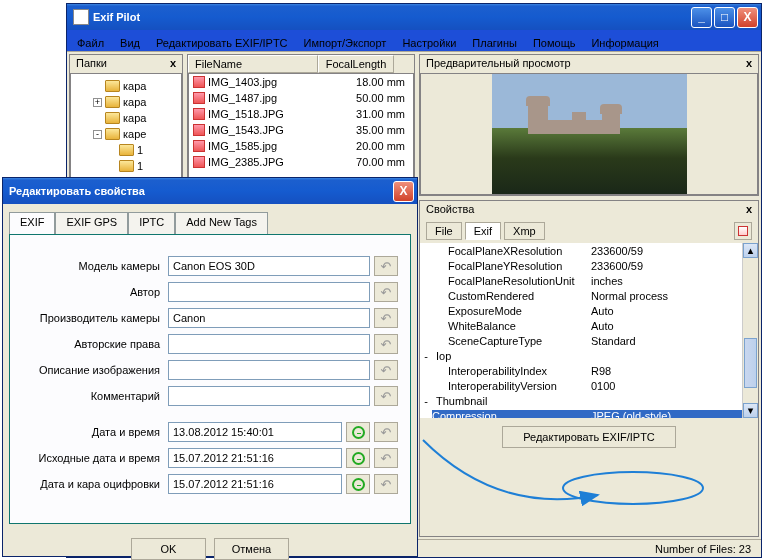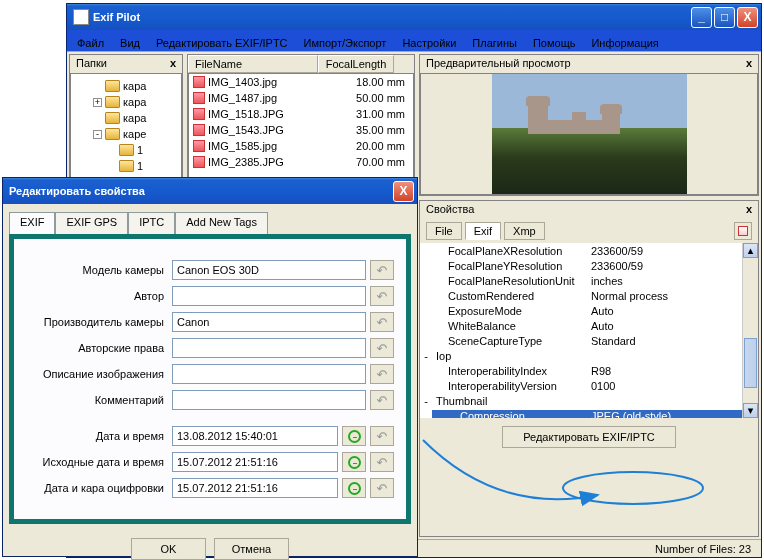--- a/index.html
+++ b/index.html
@@ -54,21 +54,21 @@
 .prop-row.sel .k, .prop-row.sel .v { background:#316ac5; color:#fff;}
 .scroll-v { position:absolute; right:0; top:0; bottom:0; width:16px; background:#ece9d8; border-left:1px solid #ccc;}
 .scroll-thumb { background:linear-gradient(to right,#c9d7ef,#bcd0ec); border:1px solid #7ba2ce; position:absolute; left:1px; right:1px;}
 
 .big-btn { margin:8px auto 4px; display:block; padding:4px 20px; border:1px solid #aca899; background:#ece9d8;}
 
 
 .dlg .tabs { display:flex; height:22px; margin:8px 6px 0; }
 .dlg .tab { padding:3px 10px; border:1px solid #919b9c; background:#f4f3ee; border-bottom:none;}
 .dlg .tab.active { background:#fcfcfe;}
-.dlg .tabbody { margin:0 6px 6px; border:5px solid #0f766e; background:#fcfcfe; height:290px; padding:18px 12px 8px;}
+.dlg .tabbody { margin:0 6px 6px; border:1px solid #0f766e; background:#fcfcfe; height:290px; padding:18px 12px 8px;}
 .form-row { display:flex; align-items:center; height:26px; gap:4px;}
 .form-row label { width:142px; text-align:right; padding-right:4px;}
 .form-row input { flex:1; height:20px; border:1px solid #7f9db9; padding:0 4px; background:#fff;}
 .icon-btn { width:24px; height:20px; border:1px solid #aca899; background:#ece9d8; display:flex; align-items:center; justify-content:center;}
 .undo-ico::before { content:"↶"; color:#999; font-size:13px;}
 .clock-ico { width:13px; height:13px; border:2px solid #2a2; border-radius:50%; position:relative;}
 .clock-ico::after { content:""; position:absolute; width:4px; height:1px; background:#2a2; left:3px; top:5px;}
 .dlg-btns { display:flex; justify-content:center; gap:8px; padding:8px;}
 .dlg-btns button { width:75px; height:22px; border:1px solid #aca899; background:#ece9d8;}
 
@@ -278,21 +278,21 @@
               <div class="k" style="padding-left:16px;">InteroperabilityVersion</div>
               <div class="v">0100</div>
             </div>
             <div class="prop-row">
               <div class="exp">-</div>
               <div class="k" style="">Thumbnail</div>
               <div class="v"></div>
             </div>
             <div class="prop-row sel">
               <div class="exp"></div>
-              <div class="k" style="padding-left:28px;">Compression</div>
+              <div class="k" style="padding-left:0;">Compression</div>
               <div class="v">JPEG (old-style)</div>
             </div>
             <div class="scroll-v">
             <div style="height:15px;border:1px solid #7ba2ce;background:linear-gradient(#dce7f7,#bcd0ec);text-align:center;">▴</div>
             <div class="scroll-thumb" style="top:95px;height:50px;"></div>
             <div style="position:absolute;bottom:0;left:0;right:0;height:15px;border:1px solid #7ba2ce;background:linear-gradient(#dce7f7,#bcd0ec);text-align:center;">▾</div>
           </div>
         </div>
         <div style="text-align:center;">
           <button class="big-btn">Редактировать EXIF/IPTC</button>

